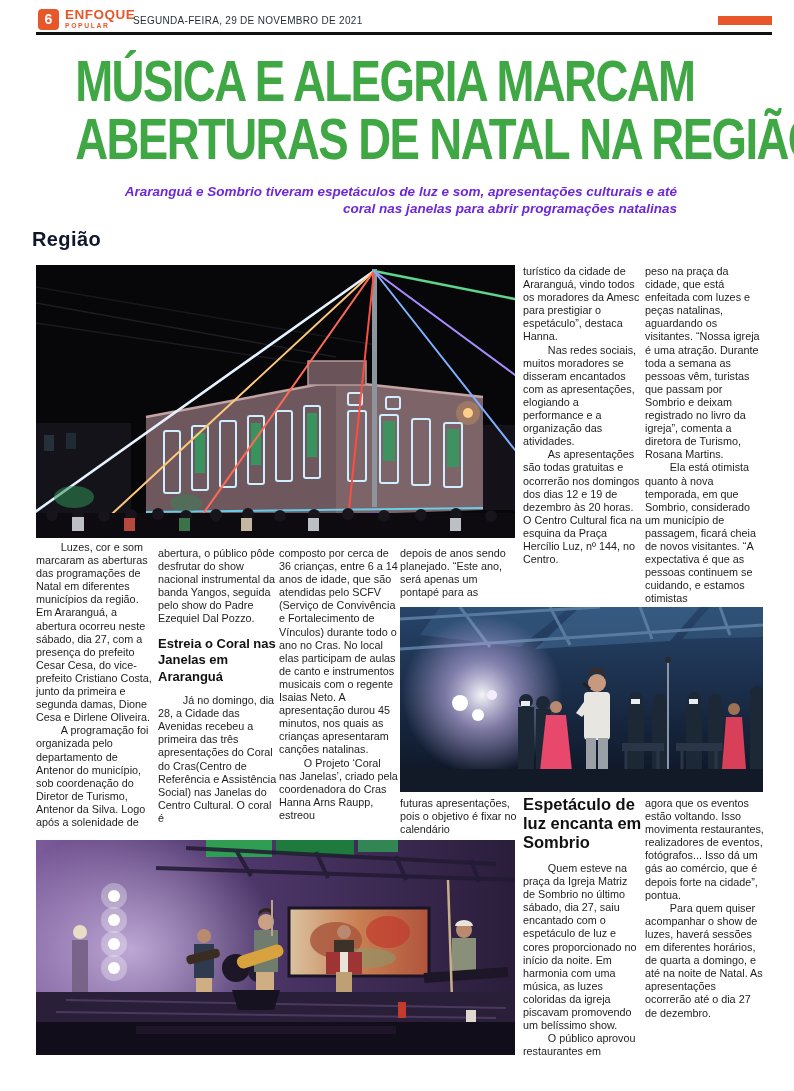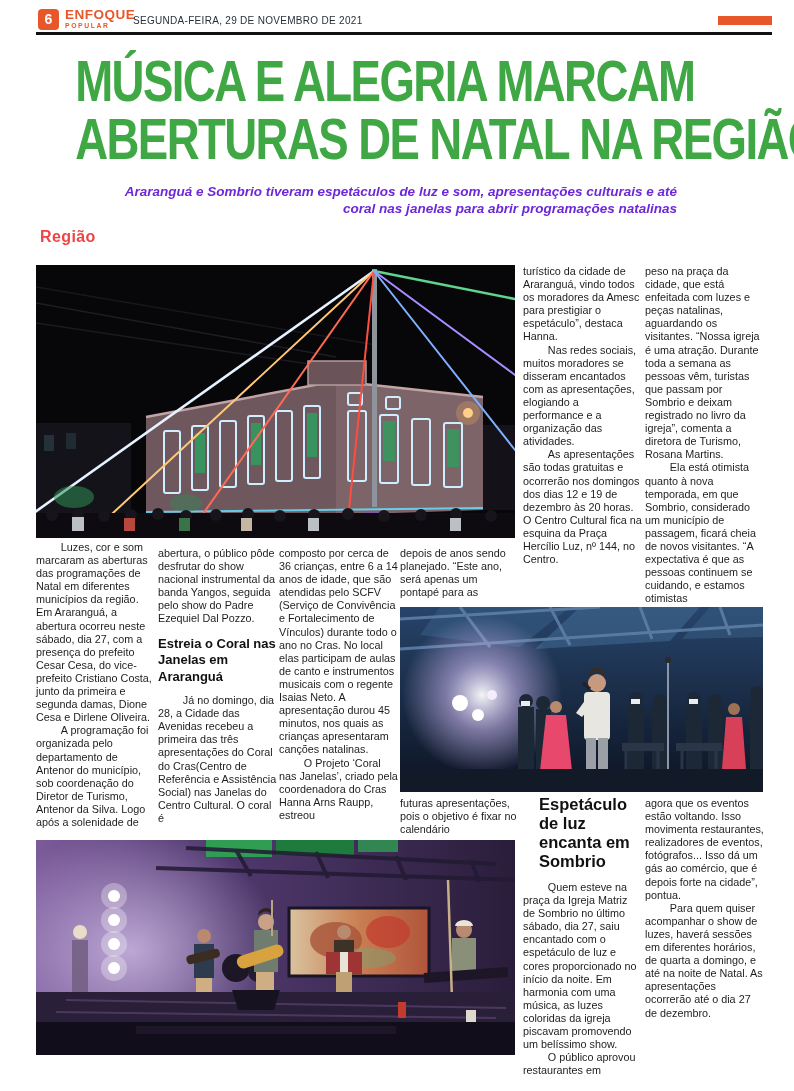--- a/index.html
+++ b/index.html
@@ -18,36 +18,36 @@
   .issuedate{position:absolute;left:133px;top:15px;font-size:10px;font-weight:normal;color:#26303b;letter-spacing:.3px;}
   .accentbar{position:absolute;left:718px;top:16px;width:54px;height:9px;background:#e8572a;}
   .rule{position:absolute;left:36px;top:32px;width:736px;height:3px;background:#111;}
   
   .headline{position:absolute;left:0;top:52px;width:752px;text-align:center;color:#3fa844;font-weight:bold;}
   .headline .hl{font-size:57px;line-height:58px;letter-spacing:-2px;transform:scaleX(.80);transform-origin:50% 50%;white-space:nowrap;}
   .subtitle{
     position:absolute;left:117px;top:184px;width:560px;text-align:right;
     font-size:13.5px;line-height:16.5px;font-style:italic;font-weight:bold;color:#6d28d9;
   }
-  .sectionlabel{position:absolute;left:40px;top:228px;font-size:16px;font-weight:bold;letter-spacing:.4px;color:#ef4444;}
+  .sectionlabel{position:absolute;left:32px;top:228px;font-size:20px;font-weight:bold;letter-spacing:.4px;color:#0f172a;}
   
   .col{position:absolute;width:119px;font-size:10.8px;line-height:13.1px;color:#1d1d1f;text-align:left;}
   .col p{margin:0;}
   .col p.indent{text-indent:2.3em;}
   .c1{left:36px;top:541px;}
   .c2{left:158px;top:547px;}
   .c3{left:279px;top:547px;}
   .c4a{left:400px;top:547px;}
   .c4b{left:400px;top:797px;}
   .c5a{left:523px;top:265px;}
   .c5b{left:523px;top:795px;}
   .c6a{left:645px;top:265px;}
   .c6b{left:645px;top:797px;}
   .subhead{font-size:13px;line-height:16.5px;font-weight:bold;color:#111;margin:10px 0 9px 0;}
-  .subhead2{font-size:16.5px;line-height:19px;font-weight:bold;color:#111;margin:0 0 10px 16px;}
+  .subhead2{font-size:16.5px;line-height:19px;font-weight:bold;color:#111;margin:0 0 10px 0;}
   
   .photo{position:absolute;overflow:hidden;background:#000;}
   .ph1{left:36px;top:265px;width:479px;height:273px;}
   .ph2{left:400px;top:607px;width:363px;height:185px;}
   .ph3{left:36px;top:840px;width:479px;height:215px;}
   .photo svg{display:block;}
 </style>
 </head>
 <body>
 

